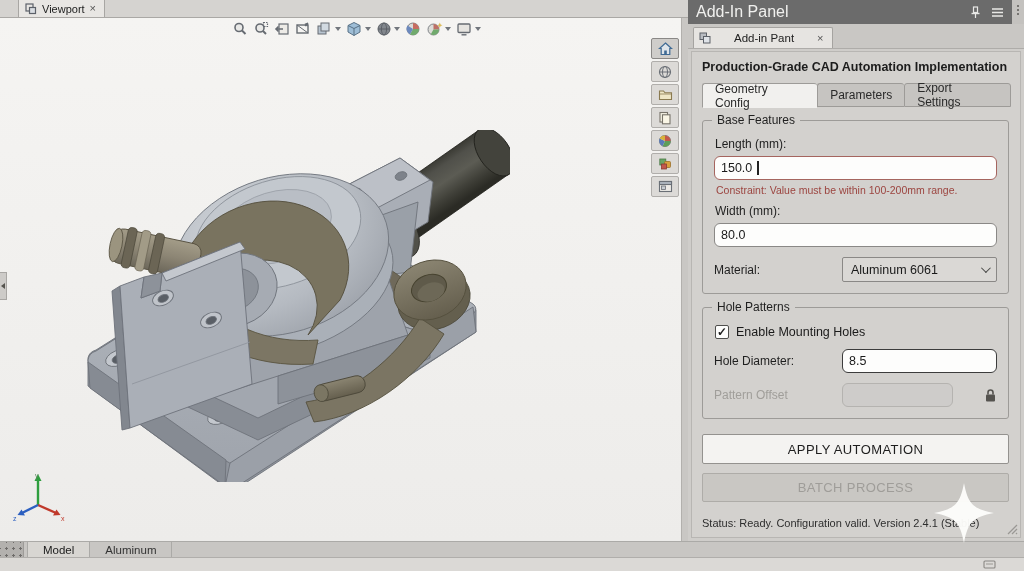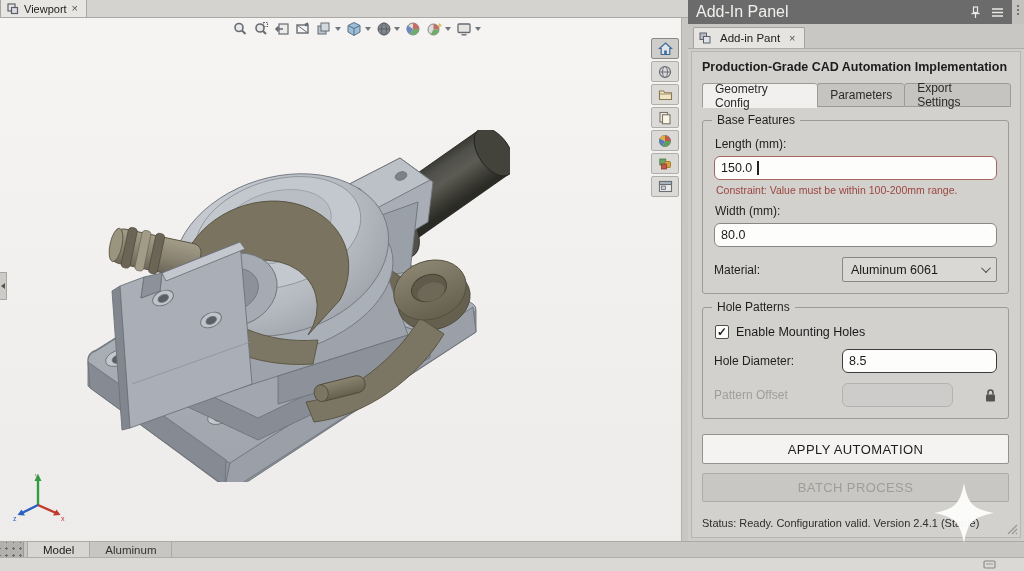--- a/index.html
+++ b/index.html
@@ -4,21 +4,21 @@
 <style>
   * { margin:0; padding:0; box-sizing:border-box; }
   html,body { width:1024px; height:571px; overflow:hidden; }
   body { font-family:"Liberation Sans", sans-serif; color:#222; background:#d6d4d1; }
   .app { width:1024px; height:571px; display:flex; flex-direction:column; }
   .main { flex:1; display:flex; min-height:0; }
 
   
   .viewport-col { width:688px; position:relative; display:flex; flex-direction:column; }
   .vp-tabstrip { height:18px; background:#d5d3d0; border-bottom:1px solid #aaa8a5; display:flex; align-items:flex-end; }
-  .vp-tab { height:18px; margin-left:0; background:#e8e6e3; border:1px solid #a8a6a3; border-bottom:none;
+  .vp-tab { height:18px; margin-left:18px; background:#e8e6e3; border:1px solid #a8a6a3; border-bottom:none;
             display:flex; align-items:center; gap:5px; padding:0 8px 0 6px; font-size:11px; color:#222; }
   .vp-tab .close { color:#555; font-size:11px; line-height:1; }
   .vp-canvas { flex:1; position:relative; background:linear-gradient(#f5f4f2, #edecea); overflow:hidden; }
 
   
   .hud-toolbar { position:absolute; top:3px; left:232px; display:flex; align-items:center; gap:5px; }
   .hud-btn { display:flex; align-items:center; gap:1px; opacity:.85; }
   .caret { width:0; height:0; border-left:3.5px solid transparent; border-right:3.5px solid transparent; border-top:4px solid #5c6169; margin-left:1px; }
 
   
@@ -38,21 +38,21 @@
   .panel-col { width:336px; display:flex; flex-direction:column; background:#cfcdca; }
   .panel-titlebar-row { display:flex; height:24px; }
   .panel-titlebar { flex:1; background:#6b6b6b; color:#f0f0ee; font-size:16px; display:flex; align-items:center; padding:0 8px; }
   .panel-titlebar .spacer { flex:1; }
   .edge-strip { width:12px; background:#c4c2bf; display:flex; justify-content:center; padding-top:5px; }
   .vdots { display:flex; flex-direction:column; gap:2px; }
   .vdots i { width:2px; height:2px; background:#5c5a57; border-radius:50%; }
 
   .panel-tabstrip { height:25px; background:#c9c7c4; border-bottom:1px solid #aeaca9; display:flex; align-items:flex-end; padding-left:5px; }
   .doc-tab { height:21px; background:#e6e4e1; border:1px solid #a5a3a0; border-bottom:none; border-radius:2px 2px 0 0;
-             display:flex; align-items:center; gap:9px; padding:0 8px 0 5px; font-size:11.5px; color:#222; }
+             display:flex; align-items:center; gap:23px; padding:0 8px 0 5px; font-size:11.5px; color:#222; }
   .doc-tab .close { color:#555; font-size:11px; }
 
   .panel-client { flex:1; margin:2px 3px 3px 3px; background:#d3d1ce; border:1px solid #b8b6b3; position:relative;
                   display:flex; flex-direction:column; padding:7px 9px 6px 9px; min-height:0; }
   .panel-heading { font-size:12.5px; font-weight:600; color:#1c1c1c; margin:1px 0 9px 1px; }
 
   .cfg-tabs { display:flex; margin-left:1px; }
   .cfg-tab { height:24px; display:flex; align-items:center; padding:0 12px; font-size:12px; color:#2a2a2a;
              background:#c6c4c1; border:1px solid #9d9b98; border-right:none; border-radius:3px 3px 0 0; }
   .cfg-tab:last-child { border-right:1px solid #9d9b98; }

